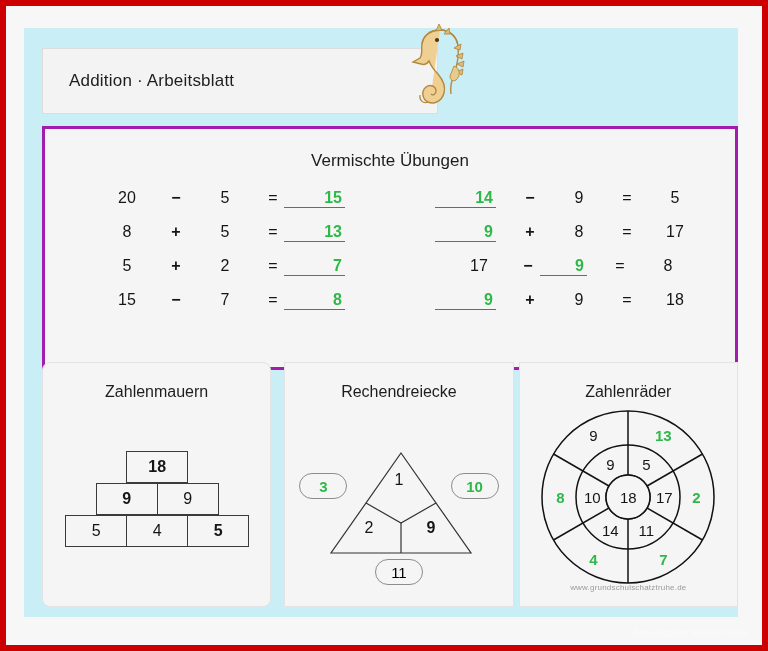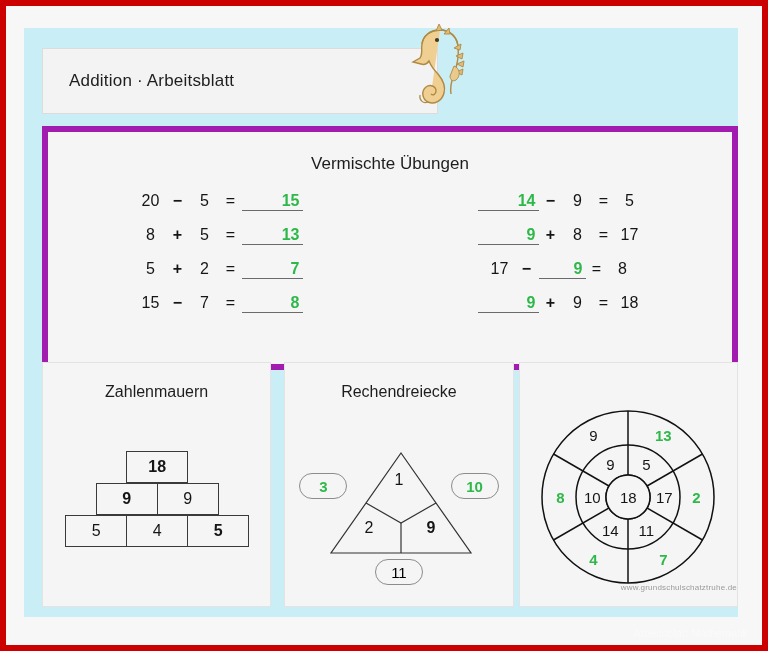--- a/index.html
+++ b/index.html
@@ -69,21 +69,21 @@
 
   
   #exercises-panel {
     position: absolute;
     left: 36px;
     top: 120px;
     width: 696px;
     height: 244px;
     box-sizing: border-box;
     background: #f5f5f5;
-    border: 6px solid #a21caf;
+    border: 3px solid #a21caf;
     z-index: 2;
   }
   #exercises-heading {
     text-align: center;
     font-size: 17px;
     color: #1d1d1d;
     margin-top: 22px;
   }
   #exercise-grid {
     display: flex;
@@ -99,20 +99,21 @@
     display: flex;
     align-items: baseline;
     justify-content: center;
     font-size: 16px;
     color: #151515;
     height: 21px;
   }
   .tok {
     display: inline-block;
     text-align: center;
+    margin-left: 22px;
   }
   .t-num   { width: 30px; }
   .t-op    { width: 24px; font-weight: 700; }
   .t-eq    { width: 22px; }
   .blank {
     display: inline-block;
     width: 58px;
     text-align: right;
     padding-right: 3px;
     border-bottom: 1.5px solid #6a6a6a;
@@ -130,21 +131,21 @@
     height: 245px;
     display: flex;
     z-index: 2;
   }
   .panel {
     background: #f5f5f5;
     position: relative;
     box-sizing: border-box;
     border: 1px solid #e3e3e3;
   }
-  #panel-walls    { width: 232px; }
+  #panel-walls    { width: 232px; border-radius: 8px; }
   #panel-triangle { width: 232px; margin-left: 13px; }
   #panel-wheels   { width: 222px; margin-left: 5px; }
   .panel-title {
     text-align: center;
     font-size: 16px;
     color: #1d1d1d;
     margin-top: 20px;
   }
 
   
@@ -211,21 +212,21 @@
     left: 50%;
     transform: translateX(-50%);
     top: 44px;
     width: 180px;
     height: 180px;
   }
   #watermark {
     position: absolute;
     bottom: 14px;
     left: 0; right: 0;
-    text-align: right;
+    text-align: center;
     font-size: 8px;
     color: #9a9a9a;
     letter-spacing: .2px;
   }
 
   
   #faint-note {
     position: absolute;
     right: 14px;
     bottom: 6px;
@@ -371,20 +372,21 @@
         <div class="tri-cell" id="cell-left">2</div>
         <div class="tri-cell green" id="cell-right">9</div>
 
         <div class="tri-bubble green" id="bub-left">3</div>
         <div class="tri-bubble green" id="bub-right">10</div>
         <div class="tri-bubble" id="bub-bottom">11</div>
       </div>
     </div>
 
     <div class="panel" id="panel-wheels">
+      <div class="panel-title">Zahlenräder</div>
       <div id="wheel-wrap">
         <svg width="180" height="180" viewBox="0 0 180 180">
           <g stroke="#111" stroke-width="1.5" fill="#f5f5f5">
             <circle cx="90" cy="90" r="86"></circle>
             <circle cx="90" cy="90" r="52"></circle>
             <circle cx="90" cy="90" r="22"></circle>
           </g>
           <g stroke="#111" stroke-width="1.5">
 
             <line x1="90" y1="4" x2="90" y2="176"></line>

